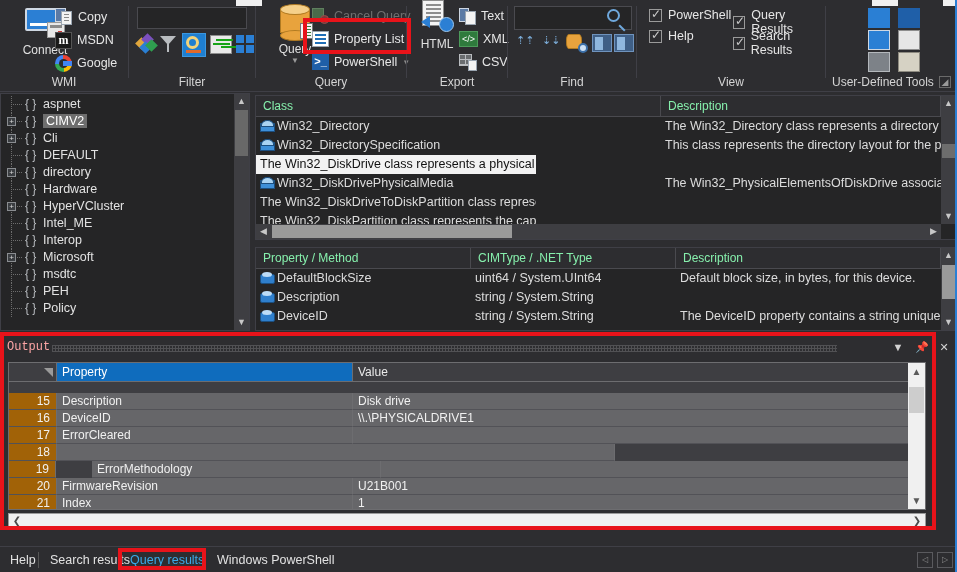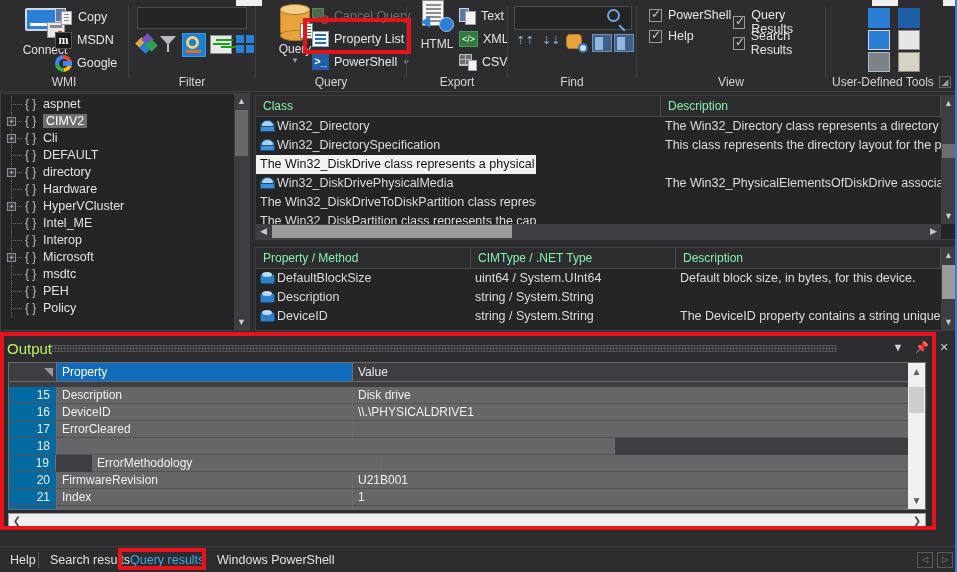--- a/index.html
+++ b/index.html
@@ -212,41 +212,41 @@
   .propico{ display:inline-block; width:14px;height:11px; position:relative; vertical-align:-1px;
      margin-right:3px; }
   .propico:before{ content:""; position:absolute; left:0; top:2px; width:13px;height:8px;
      background:#2f7fcc; border:1px solid #1c4f80; border-radius:2px; }
   .propico:after{ content:""; position:absolute; left:2px; top:0px; width:10px;height:5px;
      background:#bcdcf7; border-radius:50%; }
 
   
   .outpanel{ position:absolute; left:0; top:336px; width:957px; height:200px; background:#2d2d30; }
   .outhdr{ position:relative; height:23px; }
-  .outhdr .ttl{ position:absolute; left:7px; top:4px; font-size:15px; color:#bef264; }
+  .outhdr .ttl{ position:absolute; left:7px; top:4px; font-size:12px; color:#fca5a5;font-family:Liberation Mono, monospace; }
   .outhdr .grip{ position:absolute; left:52px; top:9px; right:120px; height:7px;
      background:repeating-linear-gradient(to right,#5a5a5e 0 1px,transparent 1px 3px),
                 repeating-linear-gradient(to bottom,#5a5a5e 0 1px,transparent 1px 3px);
      opacity:.8; }
   .outbtn{ position:absolute; top:4px; width:16px;height:16px; text-align:center; line-height:15px;
      color:#d2d2d2; font-size:11px; }
 
   .outgrid{ position:absolute; left:8px; top:26px; width:918px; height:148px;
      background:#3e3e42; border:1px solid #6d6d70; overflow:hidden; }
-  .ogh{ display:flex; height:24px; }
+  .ogh{ display:flex; height:30px; }
   .ogh .c{ position:relative; height:19px; line-height:19px; font-size:12px; padding-left:5px;
      background:#3e3e42; border-right:1px solid #6d6d70; border-bottom:1px solid #6d6d70; color:#eaeaea; }
   .ogh .c.acc{ background:#0f6cbd; color:#fff; }
   .ogh .corner{ background:#3e3e42; position:relative; }
   .ogh .corner:after{ content:""; position:absolute; right:3px; top:5px; width:0;height:0;
      border-left:9px solid transparent; border-top:9px solid #9a9a9a; }
   .ogr{ display:flex; height:17px; line-height:17px; font-size:12px; }
   .ogr .c{ padding-left:5px; border-right:1px solid #6d6d70; border-bottom:1px solid #525257;
      background:#666669; color:#f0f0f0; overflow:hidden; white-space:nowrap; }
-  .ogr .c.idx{ background:#0369a1; text-align:right; padding-right:6px; padding-left:0; color:#f0f0f0; }
+  .ogr .c.idx{ background:#a16207; text-align:right; padding-right:6px; padding-left:0; color:#f0f0f0; }
 
   .outvs{ position:absolute; right:0; top:0; width:17px; bottom:0; background:#f0f0f0; }
   .outvs .ar{ position:absolute; left:0; width:17px;height:17px; color:#5a5a5a; font-size:10px;
      text-align:center; line-height:17px; }
   .outvs .thumb{ position:absolute; left:1px; width:15px; background:#cdcdcd; }
 
   .ouths{ position:absolute; left:8px; top:177px; width:918px; height:16px; background:#f0f0f0;
      border:1px solid #9a9a9a; }
   .ouths .ar{ position:absolute; top:0; width:16px;height:14px; color:#4a4a4a; font-size:10px;
      text-align:center; line-height:14px; }

